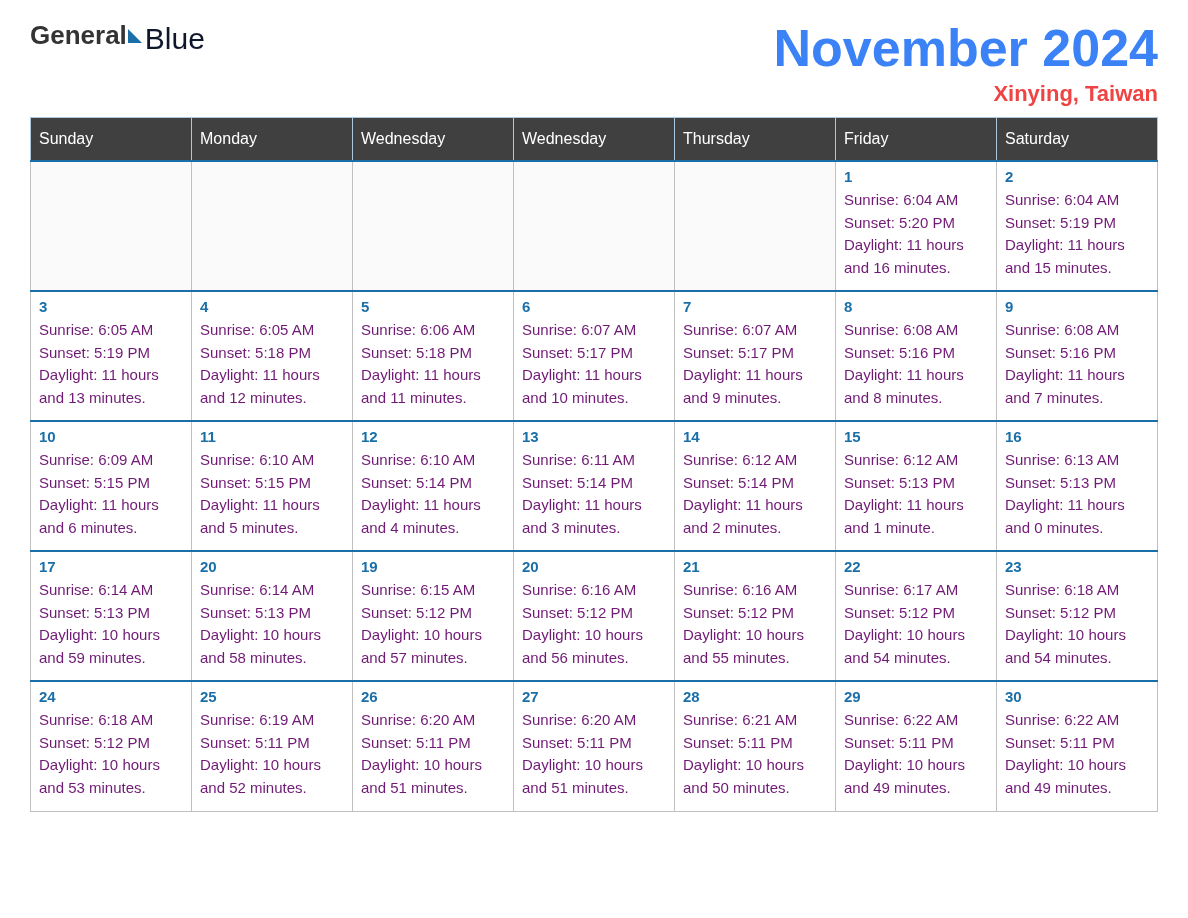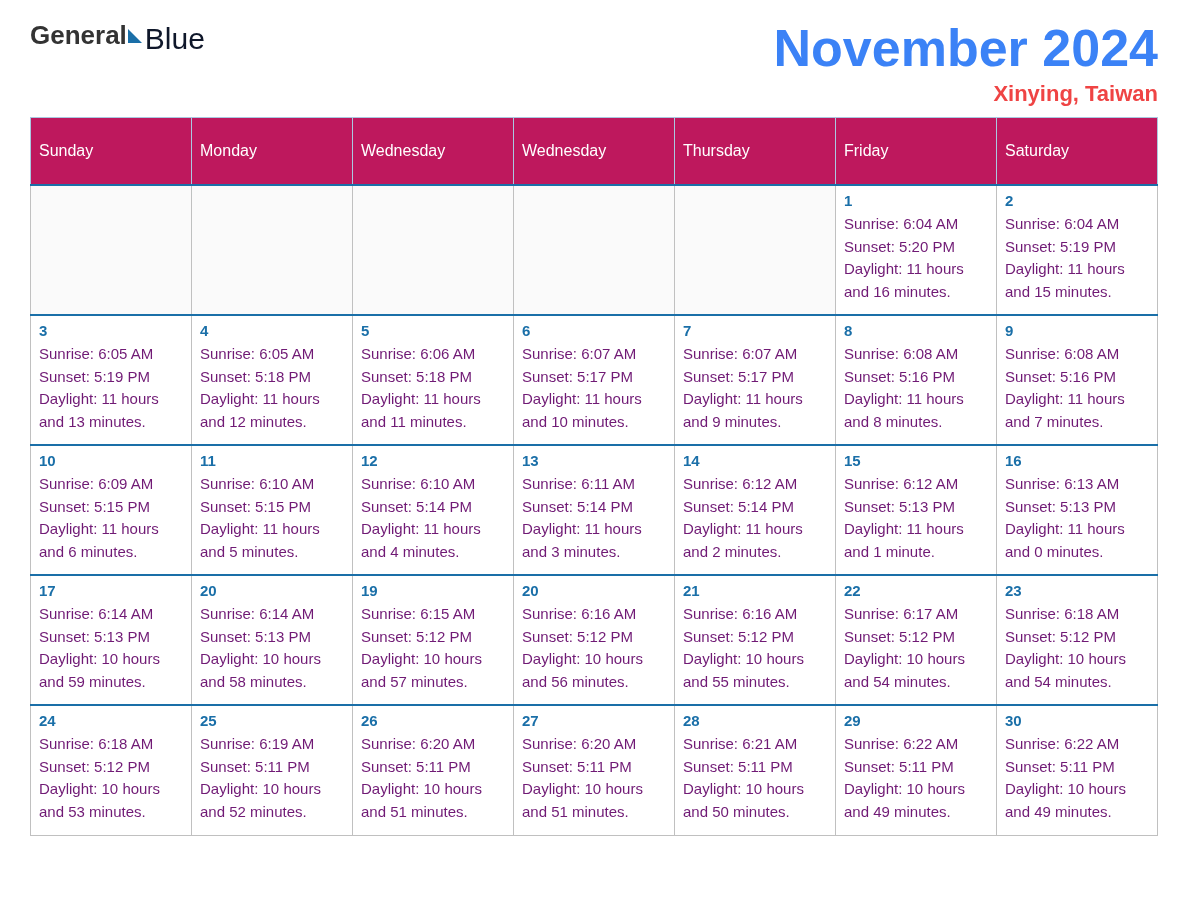--- a/index.html
+++ b/index.html
@@ -58,25 +58,25 @@
       color: #ef4444;
       margin-top: 4px;
       font-weight: bold;
     }
     .calendar {
       width: 100%;
       border-collapse: collapse;
       margin-top: 10px;
     }
     .calendar th {
-      background-color: #be185d;
+      background-color: #404040;
       color: #fff;
       font-size: 16px;
       font-weight: normal;
-      padding: 24px 8px;
+      padding: 12px 8px;
       text-align: left;
       border: 1px solid #aac8e0;
     }
     .calendar td {
       vertical-align: top;
       border: 1px solid #c0c0c0;
       padding: 6px 8px;
       font-size: 13px;
       color: #333;
       width: 14.28%;

